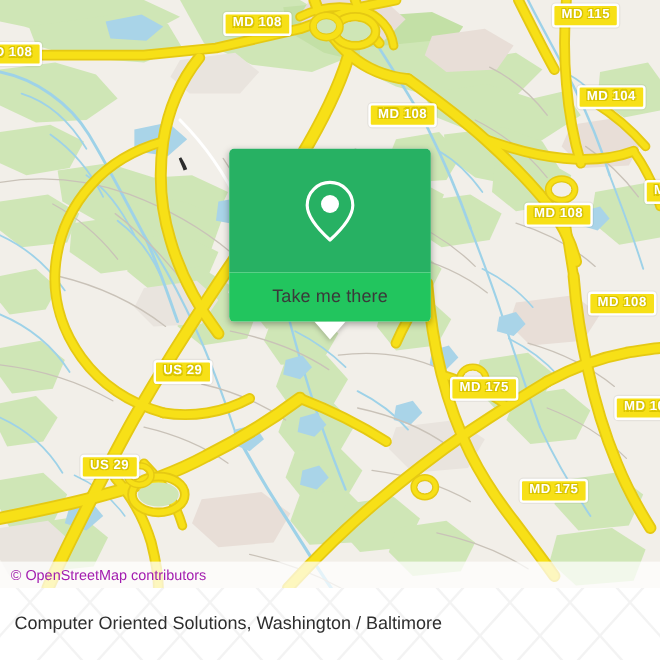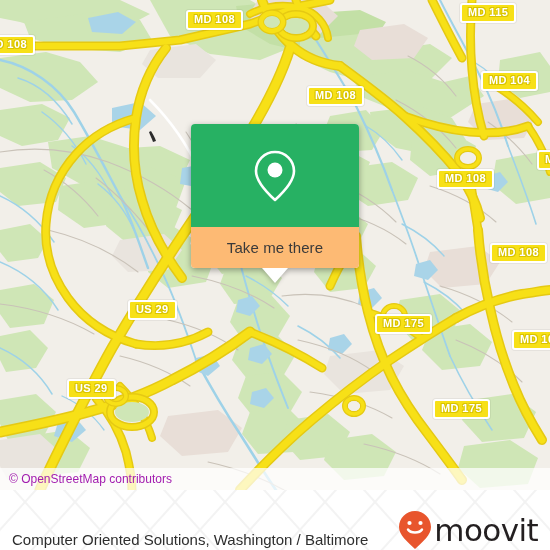--- a/index.html
+++ b/index.html
@@ -49,21 +49,21 @@
   }
   #popup-image{
     background:#27b163;
     height:103px;
     border-radius:4px 4px 0 0;
     display:flex;align-items:center;justify-content:center;
   }
   #popup-label{
     height:41px;
     display:flex;align-items:center;justify-content:center;
-    background:#fdba74;
+    background:#22c55e;
     border-radius:0 0 4px 4px;
     position:relative;
     z-index:2;
   }
   #popup-label-text{
     font-size:15px;color:#3a3a3a;letter-spacing:.1px;
   }
   #popup-tail{
     position:absolute;
     left:50%;top:100%;
@@ -89,21 +89,21 @@
   #footer{
     position:absolute;left:0;top:490px;width:550px;height:60px;
     background:#ffffff;
     overflow:hidden;
   }
   #footer-watermark{
     position:absolute;left:0;top:-38px;width:550px;height:100px;
     opacity:.30;
   }
   #footer-inner{
-    position:relative;height:60px;display:flex;align-items:flex-end;
+    position:relative;height:60px;display:flex;align-items:center;
     padding:0 12px 0 12px;box-sizing:border-box;
   }
   #footer-title{
     flex:1;
     font-size:15px;line-height:20px;color:#2e2e2e;
     padding-right:8px;
     max-width:380px;
   }
   #moovit-logo{
     display:flex;align-items:center;gap:2px;flex:0 0 auto;
@@ -420,25 +420,16 @@
           <path d="M420,100 L330,0"></path>
           <path d="M470,100 L380,0"></path>
         <path d="M520,100 L430,0"></path>
           <path d="M570,100 L480,0"></path>
       </g>
     </svg>
 
     <div id="footer-inner">
       <div id="footer-title">Computer Oriented Solutions, Washington / Baltimore</div>
 
-      <div id="moovit-logo">
-        <svg width="34" height="40" viewBox="0 0 34 40">
-          <path d="M17,1 C25.8,1 33,8.2 33,17 C33,25 25,31.5 17,39 C9,31.5 1,25 1,17 C1,8.2 8.2,1 17,1 Z" fill="#e8552d"></path>
-          <circle cx="11.5" cy="13" r="2.1" fill="#ffffff"></circle>
-          <circle cx="22.5" cy="13" r="2.1" fill="#ffffff"></circle>
-          <path d="M10,19.5 C12.5,23.5 21.5,23.5 24,19.5" fill="none" stroke="#ffffff" stroke-width="2.4" stroke-linecap="round"></path>
-        </svg>
-        <span id="moovit-wordmark">moovit</span>
-      </div>
     </div>
   </div>
 
 </div>
 
 </body></html>

